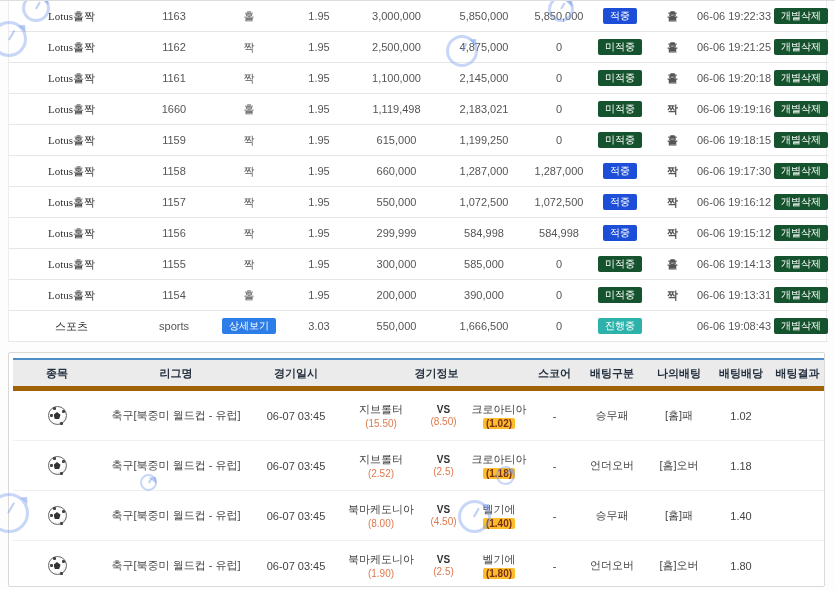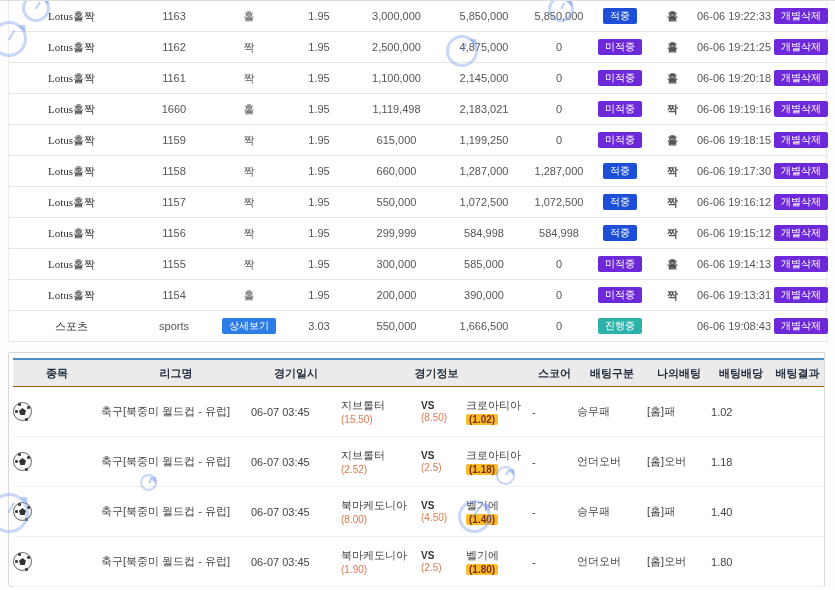--- a/index.html
+++ b/index.html
@@ -25,40 +25,40 @@
   }
   .bet-table td.c-game{color:#333;font-family:Liberation Serif, serif;}
   .red-text{color:#e2524d;}
   .strong{font-weight:bold;}
 
   .badge{
     display:inline-block;font-size:10px;color:#fff;
     padding:2px 7px;border-radius:2px;line-height:1.25;letter-spacing:0;
   }
   .badge-green{background:#1d4ed8;}
-  .badge-red{background:#6d28d9;}
+  .badge-red{background:#14532d;}
   .badge-teal{background:#2cb2aa;}
   .badge-blue{background:#2d7de8;}
 
   
   .bottom-panel{
     position:absolute;left:8px;top:351px;width:815px;height:233px;
     background:#fff;border:1px solid #d9d9d9;border-radius:2px;
   }
   .sd-table{
     width:calc(100% - 8px);margin:5px 4px 0 4px;
     border-collapse:collapse;table-layout:fixed;
     border-top:2px solid #4f8fc7;
   }
   .sd-table thead th{
     background:#ebebeb;font-size:11px;color:#24303f;font-weight:bold;
-    height:26px;border-bottom:1px solid #a16207;padding:0;white-space:nowrap;overflow:hidden;
+    height:26px;border-bottom:5px solid #a16207;padding:0;white-space:nowrap;overflow:hidden;
   }
   .sd-table tbody td{
-    font-size:11px;color:#444;text-align:left;vertical-align:middle;
+    font-size:11px;color:#444;text-align:center;vertical-align:middle;
     height:33px;border-bottom:1px solid #f0f0f0;padding:8px 0;white-space:nowrap;overflow:hidden;
   }
   .odds{color:#e0784e;font-size:10px;margin-top:1px;}
   .odds-sel{
     display:inline-block;background:#fbbd2b;color:#7c2f16;font-weight:bold;
     border-radius:2px;padding:0 3px;font-size:10px;margin-top:1px;
   }
   .vs{font-weight:bold;color:#333;font-size:10px;}
   .score-dash{color:#888;}
   .status-row{

